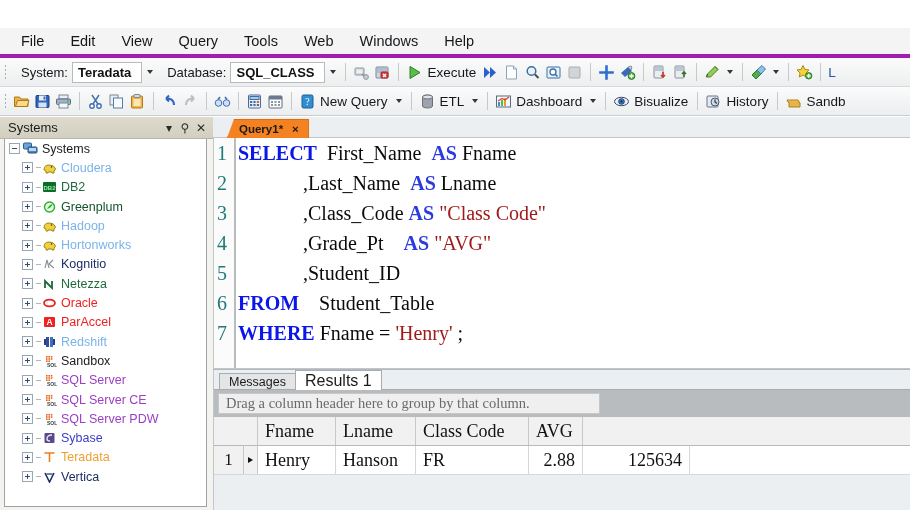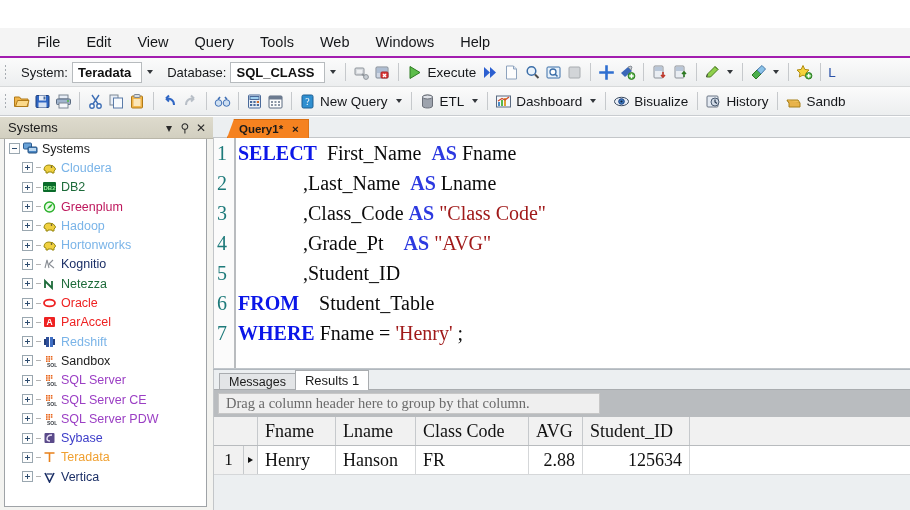--- a/index.html
+++ b/index.html
@@ -46,23 +46,23 @@
   }
   .logo-dots { position: relative; width: 16px; height: 16px; }
   .logo-dots i {
     position: absolute; width: 5px; height: 5px; border-radius: 1px; display: block;
   }
 
   
   .menubar {
     position: absolute; left: 0; top: 28px; width: 910px; height: 30px;
     background: #f4f4f4;
-    border-bottom: 2px solid #a21caf;
+    border-bottom: 4px solid #a21caf;
     display: flex; align-items: center;
-    padding-left: 24px;
+    padding-left: 8px;
     box-sizing: border-box;
   }
   .menuitem {
     font-size: 14.5px; color: #15171a;
     padding: 4px 13px;
     white-space: nowrap;
     cursor: default;
   }
 
   
@@ -201,21 +201,21 @@
   .res-tabs {
     height: 20px; display: flex; align-items: flex-end; padding-left: 5px;
     background: #eceff1; position: relative;
   }
   .res-tab {
     height: 17px; padding: 0 9px; font-size: 12.5px; color: #1b1b1b;
     background: #e3e5e7; border: 1px solid #a9acaf; border-bottom: none;
     display: flex; align-items: center; margin-right: -1px;
     cursor: pointer; box-sizing: border-box;
   }
-  .res-tab.active { background: #fff; height: 20px; font-size: 13px; z-index: 2; }
+  .res-tab.active { background: #fff; height: 20px; font-size: 16px; z-index: 2; }
   .res-tab-underline {
     position: absolute; left: 0; bottom: 0; width: 697px; height: 1px; background: #a9acaf;
   }
   .groupbar {
     height: 27px; background: #b9bcbf;
     display: flex; align-items: center; padding: 3px 4px;
     box-sizing: border-box;
   }
   .groupbox {
     flex: 0 0 382px; height: 21px; background: #efefef; border: 1px solid #c7c7c7;
@@ -609,21 +609,21 @@
 
       <div class="tnode child">
         <span class="expander plus"></span>
           <span class="dash"></span>
         <span class="ticon">
             <svg width="15" height="12" viewBox="0 0 15 12">
               <circle cx="7.5" cy="6" r="5" fill="#eafbe8" stroke="#2ab02a" stroke-width="1.4"></circle>
               <path d="M5 8 q3-5 5.5-5 q-1 4 -5.5 5z" fill="#2ab02a"></path>
             </svg>
           </span>
-        <span class="tname" style="color:#be185d">Greenplum</span>
+        <span class="tname" style="color:#14532d">Greenplum</span>
       </div>
 
       <div class="tnode child">
         <span class="expander plus"></span>
           <span class="dash"></span>
         <span class="ticon">
             <svg width="15" height="12" viewBox="0 0 15 12">
               <path d="M2 8 q0-5 5-5 q5 0 6 3 q1 1 0 2 l-1 1 v2 h-2 v-1 h-4 v1 h-2 v-2 z" fill="#f0d040" stroke="#9a8a10"></path>
               <circle cx="9.5" cy="5" r="0.8" fill="#333"></circle>
             </svg>
@@ -865,21 +865,20 @@
         <span>Drag a column header here to group by that column.</span>
       </div>
     </div>
     <div class="grid">
       <div class="grow ghead">
         <div class="gcorner"></div>
         <div class="gcell" style="width:78px">Fname</div>
         <div class="gcell" style="width:80px">Lname</div>
         <div class="gcell" style="width:113px">Class Code</div>
         <div class="gcell" style="width:54px">AVG</div>
-        <div class="gcell" style="width:107px">Student_ID</div>
       </div>
       <div class="grow data">
         <div class="gnum">1</div>
         <div class="gsel">
             <span class="arrow-r"></span>
           </div>
         <div class="gcell" style="width:78px">Henry</div>
         <div class="gcell" style="width:80px">Hanson</div>
         <div class="gcell" style="width:113px">FR</div>
         <div class="gcell num" style="width:54px">2.88</div>

